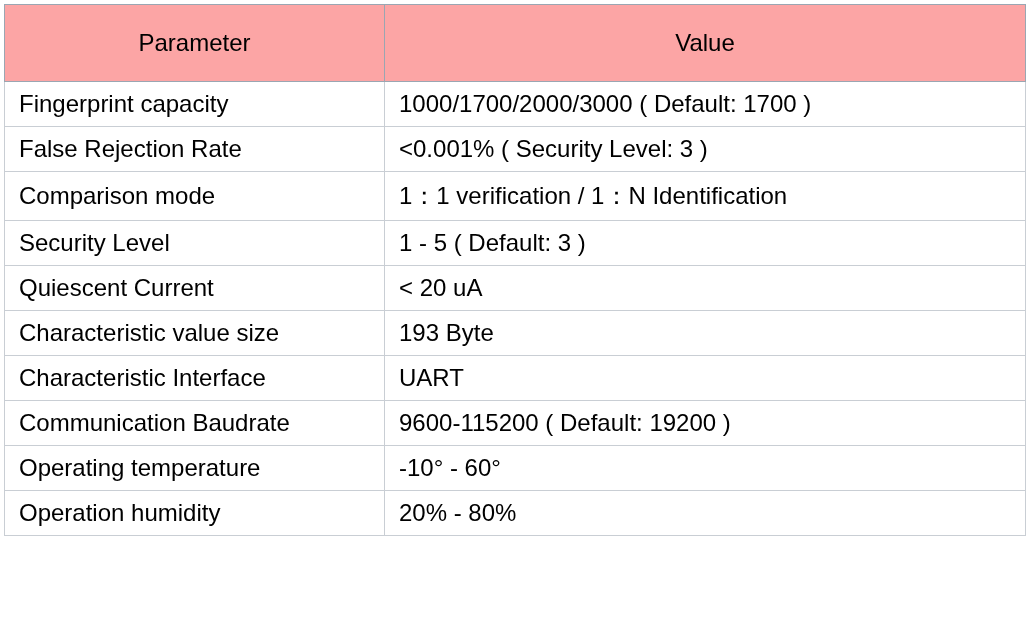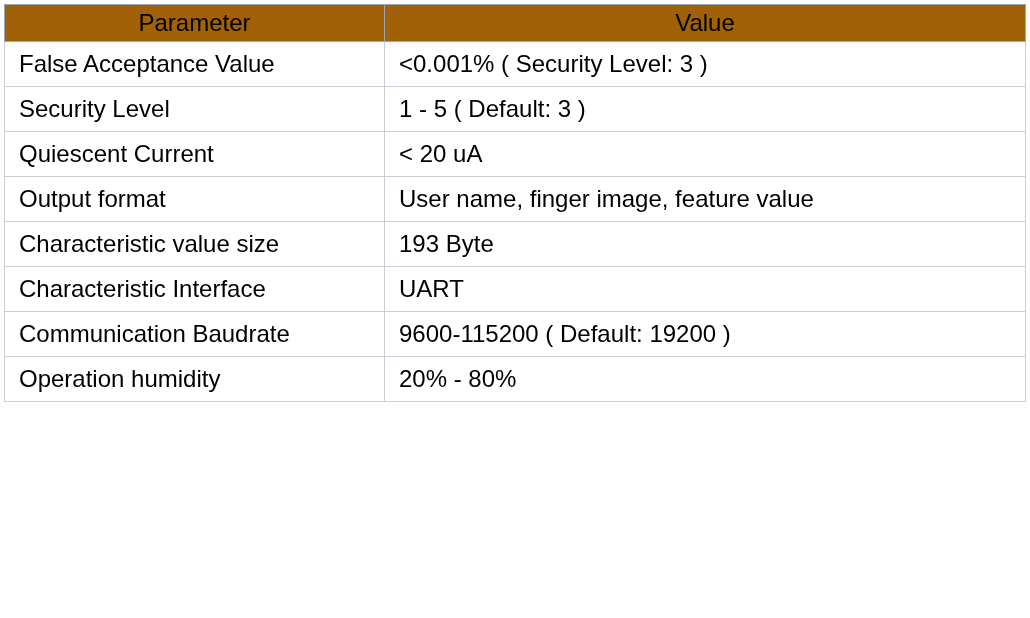--- a/index.html
+++ b/index.html
@@ -11,26 +11,26 @@
       font-family: -apple-system, BlinkMacSystemFont, "Segoe UI", Helvetica, Arial, sans-serif;
       background: #fff;
       padding: 4px;
     }
     table {
       width: 1022px;
       border-collapse: collapse;
       border: 1px solid #9aa6b2;
     }
     th {
-      background: #a16207;
+      background: #fca5a5;
       font-weight: 400;
       font-size: 24px;
       color: #000;
       text-align: center;
-      padding: 4px 14px;
+      padding: 24px 14px;
       border: 1px solid #9aa6b2;
       margin-left: 27px;
     }
     td {
       font-size: 24px;
       color: #000;
       padding: 8px 14px;
       border: 1px solid #c9ced4;
       text-align: left;
       vertical-align: middle;
@@ -47,45 +47,53 @@
 
 <table>
   <thead>
     <tr>
       <th class="col-param">Parameter</th>
       <th class="col-value">Value</th>
     </tr>
   </thead>
   <tbody>
     <tr>
-      <td>False Acceptance Value</td>
+      <td>Fingerprint capacity</td>
+      <td>1000/1700/2000/3000 ( Default: 1700 )</td>
+    </tr>
+    <tr>
+      <td>False Rejection Rate</td>
       <td>&lt;0.001%  ( Security Level:  3 )</td>
+    </tr>
+    <tr>
+      <td>Comparison mode</td>
+      <td>1：1  verification  / 1：N Identification</td>
     </tr>
     <tr>
       <td>Security Level</td>
       <td>1 - 5 ( Default: 3 )</td>
     </tr>
     <tr>
       <td>Quiescent Current</td>
       <td>&lt; 20 uA</td>
-    </tr>
-    <tr>
-      <td>Output format</td>
-      <td>User name, finger image, feature value</td>
     </tr>
     <tr>
       <td>Characteristic value size</td>
       <td>193 Byte</td>
     </tr>
     <tr>
       <td>Characteristic Interface</td>
       <td>UART</td>
     </tr>
     <tr>
       <td>Communication Baudrate</td>
       <td>9600-115200 ( Default: 19200 )</td>
     </tr>
     <tr>
+      <td>Operating temperature</td>
+      <td> -10° - 60°</td>
+    </tr>
+    <tr>
       <td>Operation humidity</td>
       <td>20% - 80%</td>
     </tr>
   </tbody>
 </table>
 
 </body></html>

